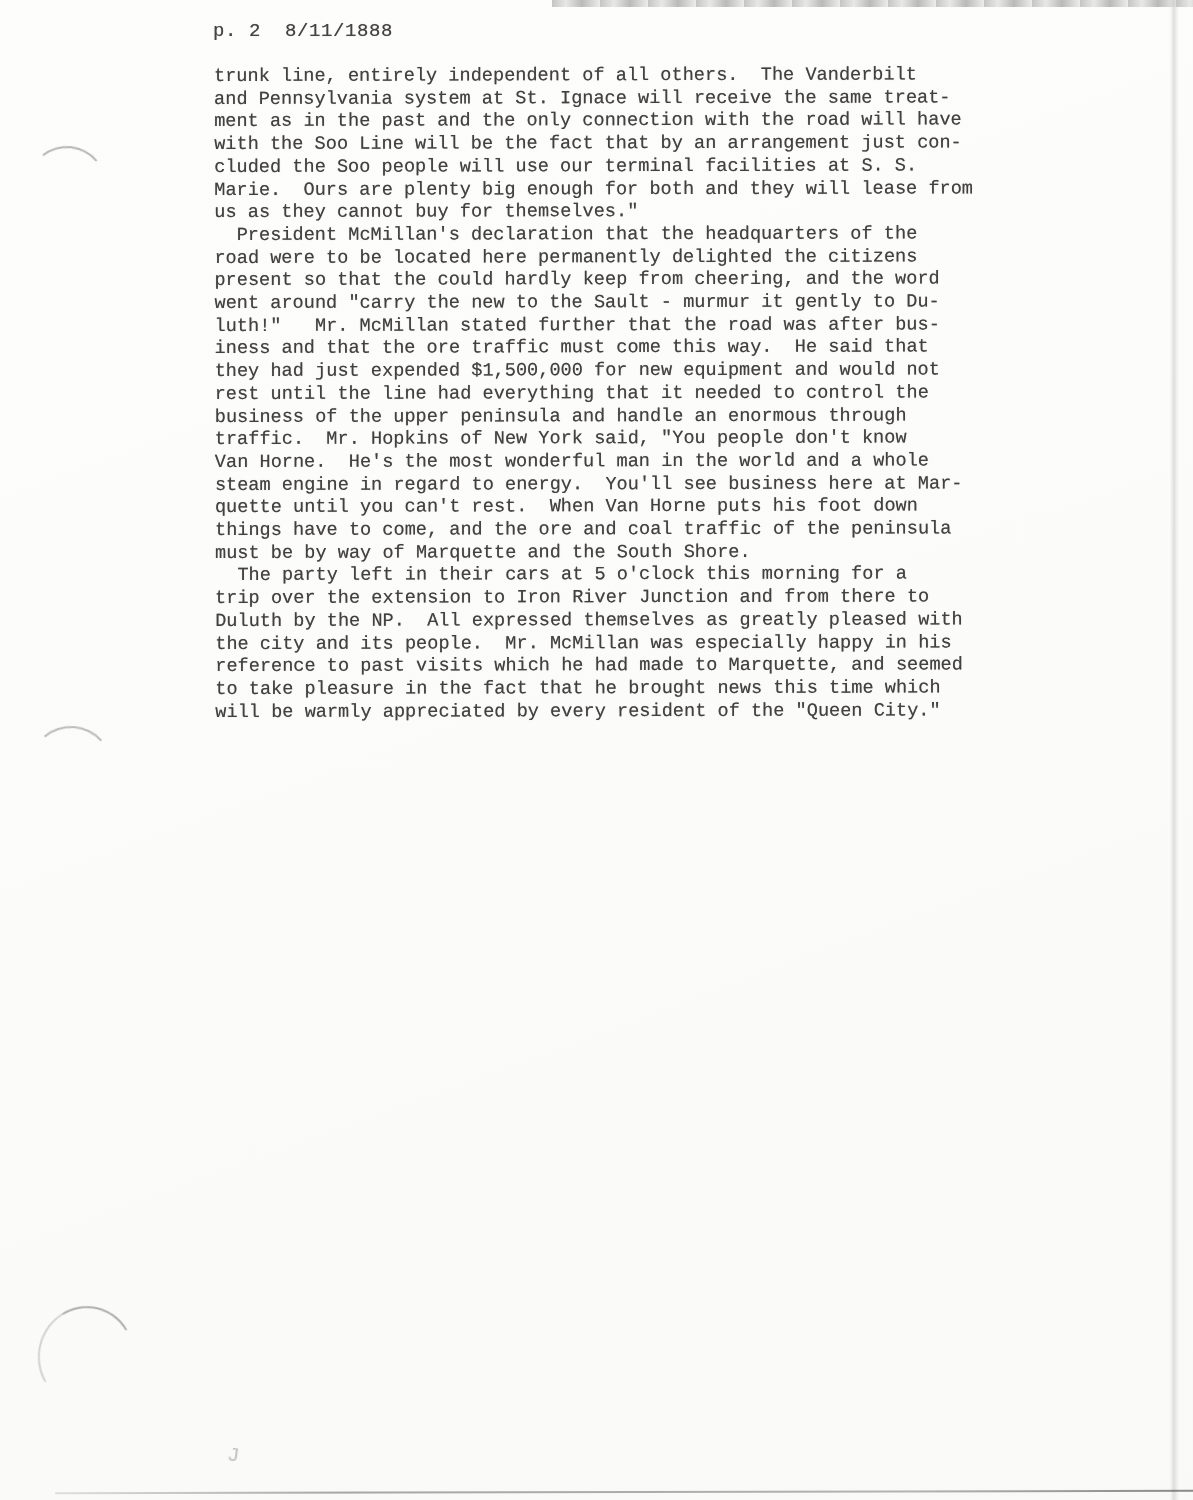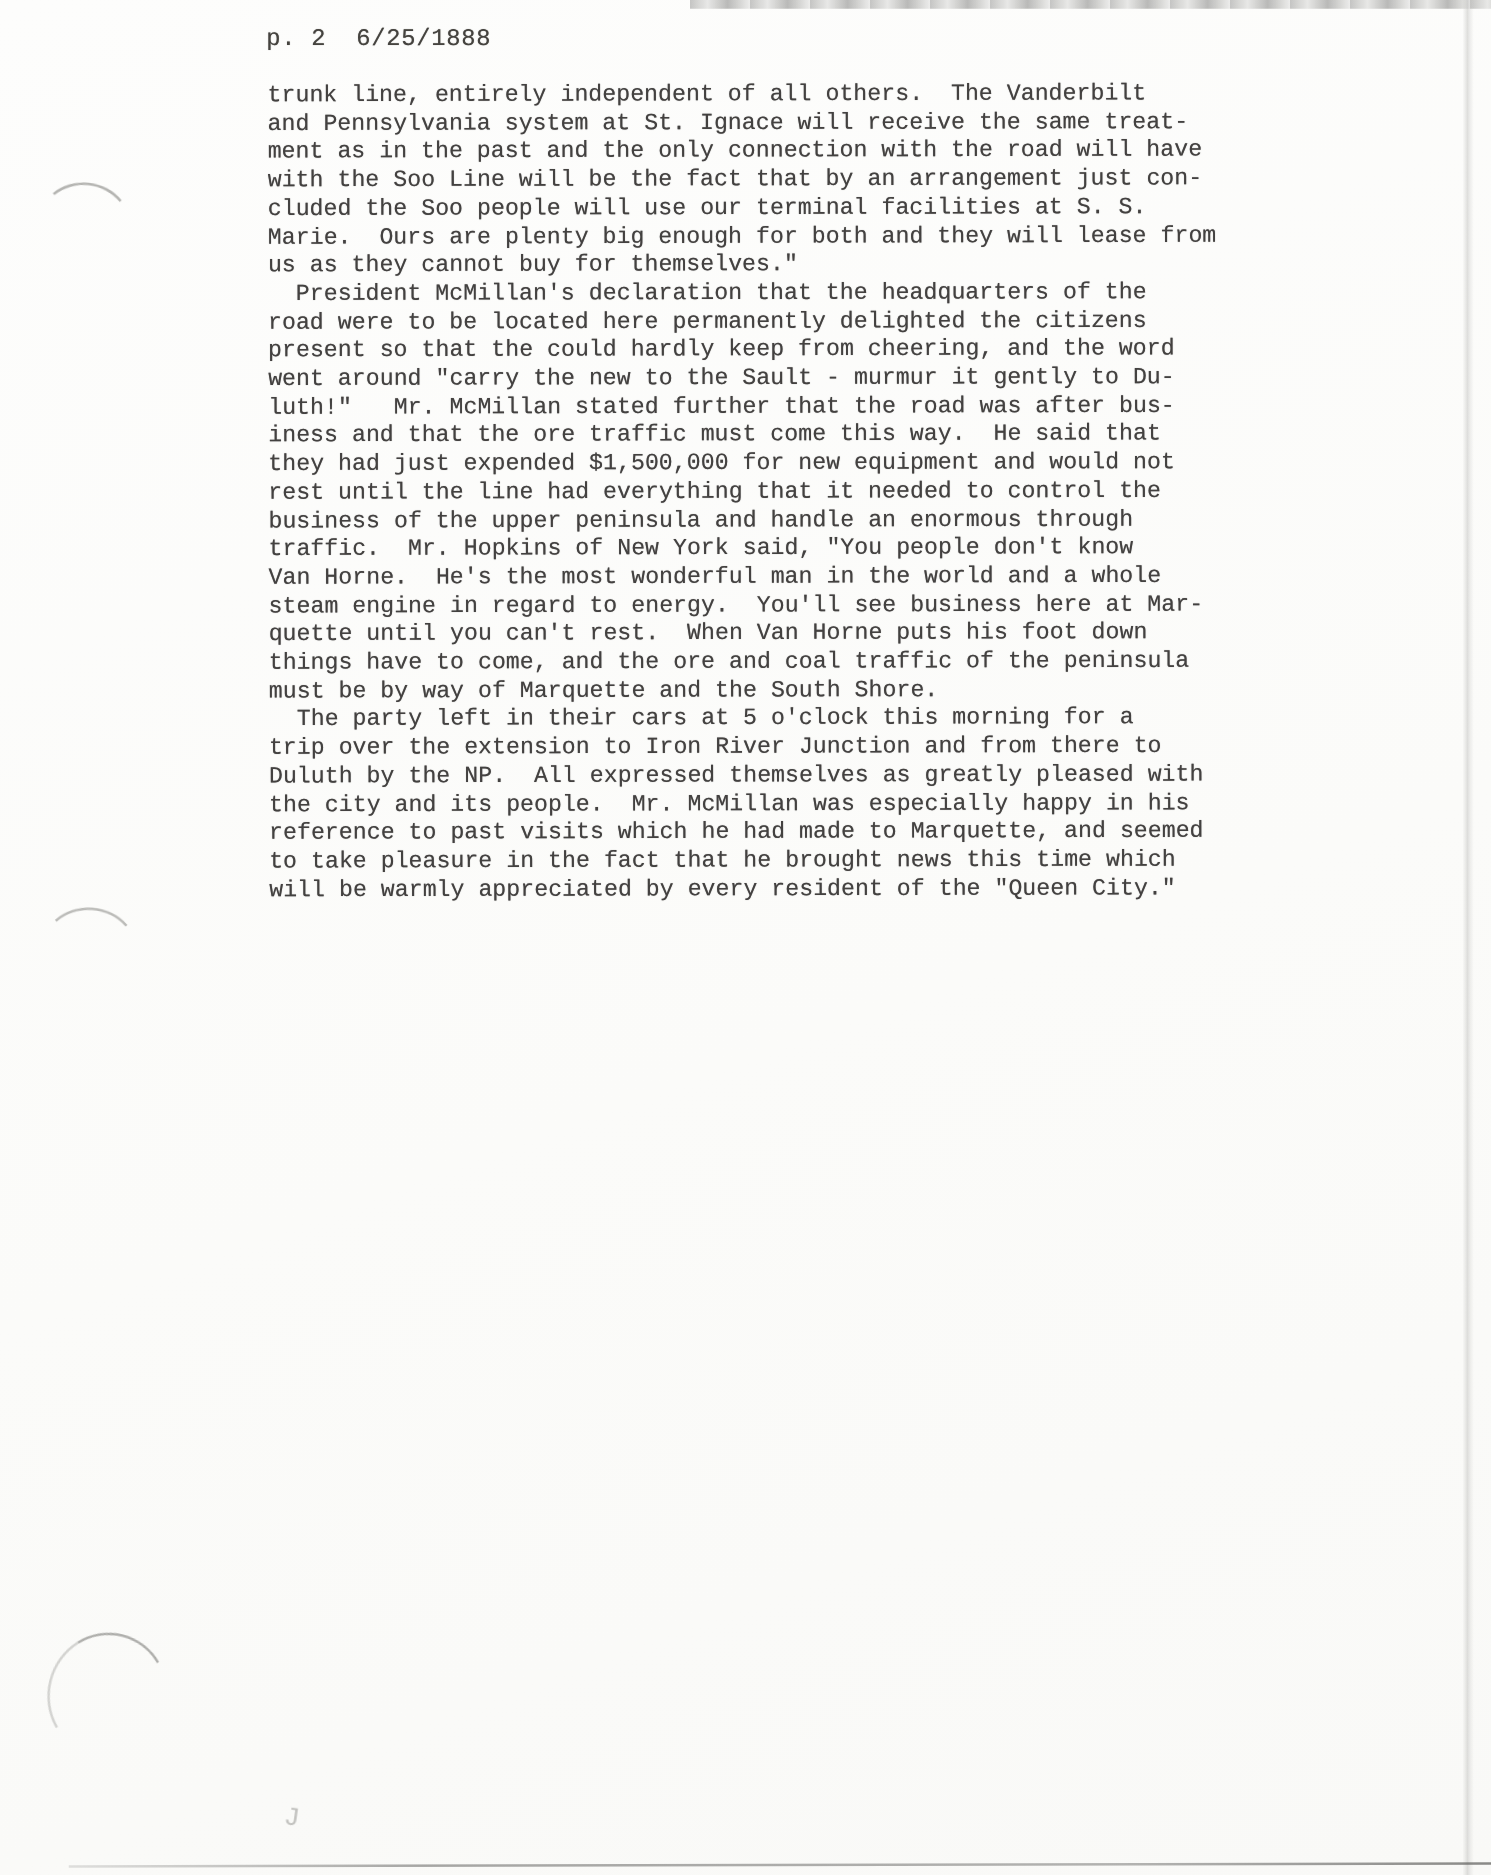--- a/index.html
+++ b/index.html
@@ -76,21 +76,21 @@
 
 <div class="paper">
   <div class="scan-edge-top"></div>
   <div class="scan-crease-right"></div>
   <div class="scan-edge-bottom"></div>
 
   <div class="punch-arc arc-1"></div>
   <div class="punch-arc arc-2"></div>
   <div class="punch-arc arc-3"></div>
 
-  <div class="page-header">p. 2  6/25/1888</div>
+  <div class="page-header">p. 2  8/11/1888</div>
 
   <div class="body-text">
     <div>
       <div class="text-line">trunk line, entirely independent of all others.  The Vanderbilt</div>
       <div class="text-line">and Pennsylvania system at St. Ignace will receive the same treat-</div>
       <div class="text-line">ment as in the past and the only connection with the road will have</div>
       <div class="text-line">with the Soo Line will be the fact that by an arrangement just con-</div>
       <div class="text-line">cluded the Soo people will use our terminal facilities at S. S.</div>
       <div class="text-line">Marie.  Ours are plenty big enough for both and they will lease from</div>
       <div class="text-line">us as they cannot buy for themselves."</div>

